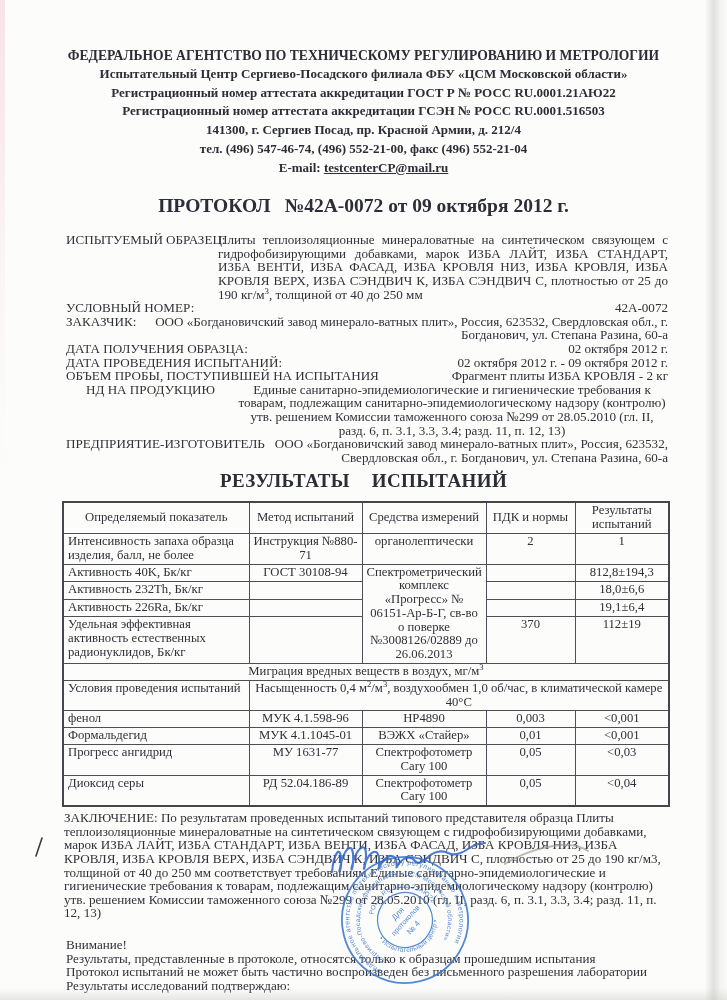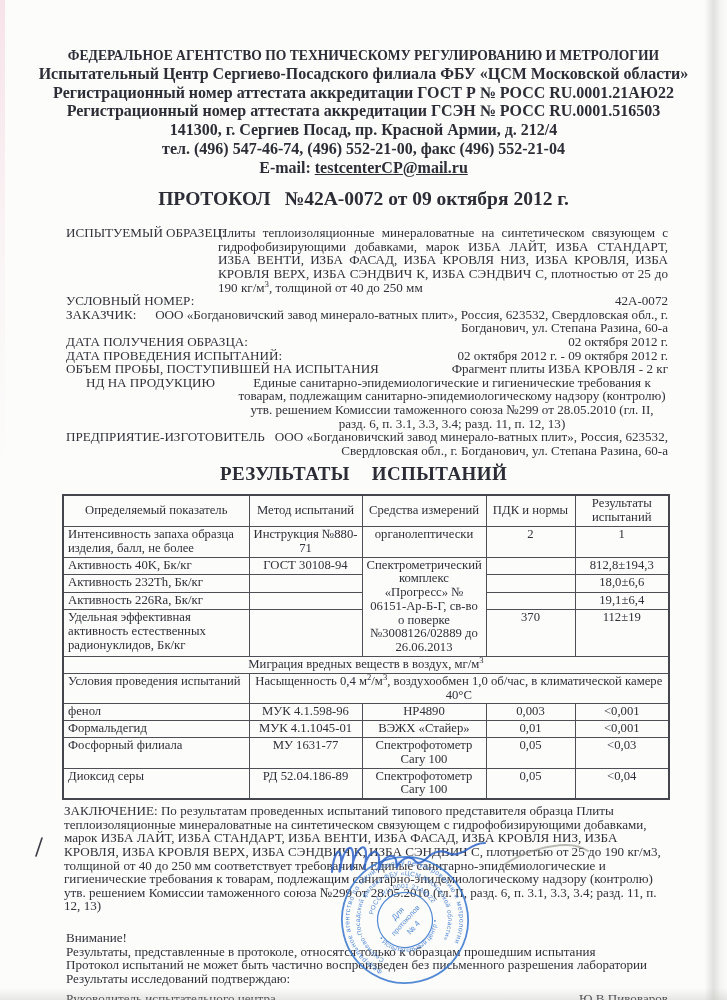--- a/index.html
+++ b/index.html
@@ -15,24 +15,24 @@
   
   .edge-right{position:absolute;top:0;right:0;width:30px;height:100%;
     background:linear-gradient(to right,rgba(186,186,180,0) 0%,rgba(186,186,180,0) 25%,rgba(180,180,174,.38) 55%,rgba(205,205,200,.18) 78%,rgba(232,232,229,.06) 100%);}
   .edge-bottom{position:absolute;left:0;bottom:0;width:100%;height:12px;
     background:linear-gradient(to bottom,rgba(186,186,180,0),rgba(178,178,172,.30));}
   .edge-left{position:absolute;left:0;top:0;width:5px;height:470px;
     background:linear-gradient(to bottom,rgba(238,186,205,.38),rgba(240,205,218,.16) 55%,rgba(240,205,218,0));}
 
   .letterhead{padding-top:46px;text-align:center;font-weight:bold;color:#2c2d36;}
   .hd1{font-size:13.6px;line-height:19px;}
-  .hd{font-size:16px;line-height:18.7px;}
+  .hd{font-size:13px;line-height:18.7px;}
   .u{text-decoration:underline;}
 
-  .doc-title{margin-top:11px;text-align:center;font-size:19.5px;font-weight:bold;color:#2c2d36;}
+  .doc-title{margin-top:18px;text-align:center;font-size:19.5px;font-weight:bold;color:#2c2d36;}
   .tgap{margin-left:14px;}
 
   .info{margin:16px 59px 0 66px;font-size:13.1px;line-height:13.6px;}
   .irow{display:flex;}
   .lbl{white-space:nowrap;flex:0 0 auto;}
   .w152{width:152px;}
   .w150{width:150px;white-space:normal;margin-left:20px;}
   .val{flex:1;min-width:0;}
   .just{text-align:justify;}
   .right{text-align:right;}
@@ -187,21 +187,21 @@
         <td>&lt;0,001</td>
       </tr>
       <tr>
         <td class="l">Формальдегид</td>
         <td>МУК 4.1.1045-01</td>
         <td>ВЭЖХ «Стайер»</td>
         <td>0,01</td>
         <td>&lt;0,001</td>
       </tr>
       <tr>
-        <td class="l">Фосфорный филиала</td>
+        <td class="l">Прогресс ангидрид</td>
         <td>МУ 1631-77</td>
         <td>Спектрофотометр Cary 100</td>
         <td>0,05</td>
         <td>&lt;0,03</td>
       </tr>
       <tr>
         <td class="l">Диоксид серы</td>
         <td>РД 52.04.186-89</td>
         <td>Спектрофотометр Cary 100</td>
         <td>0,05</td>

